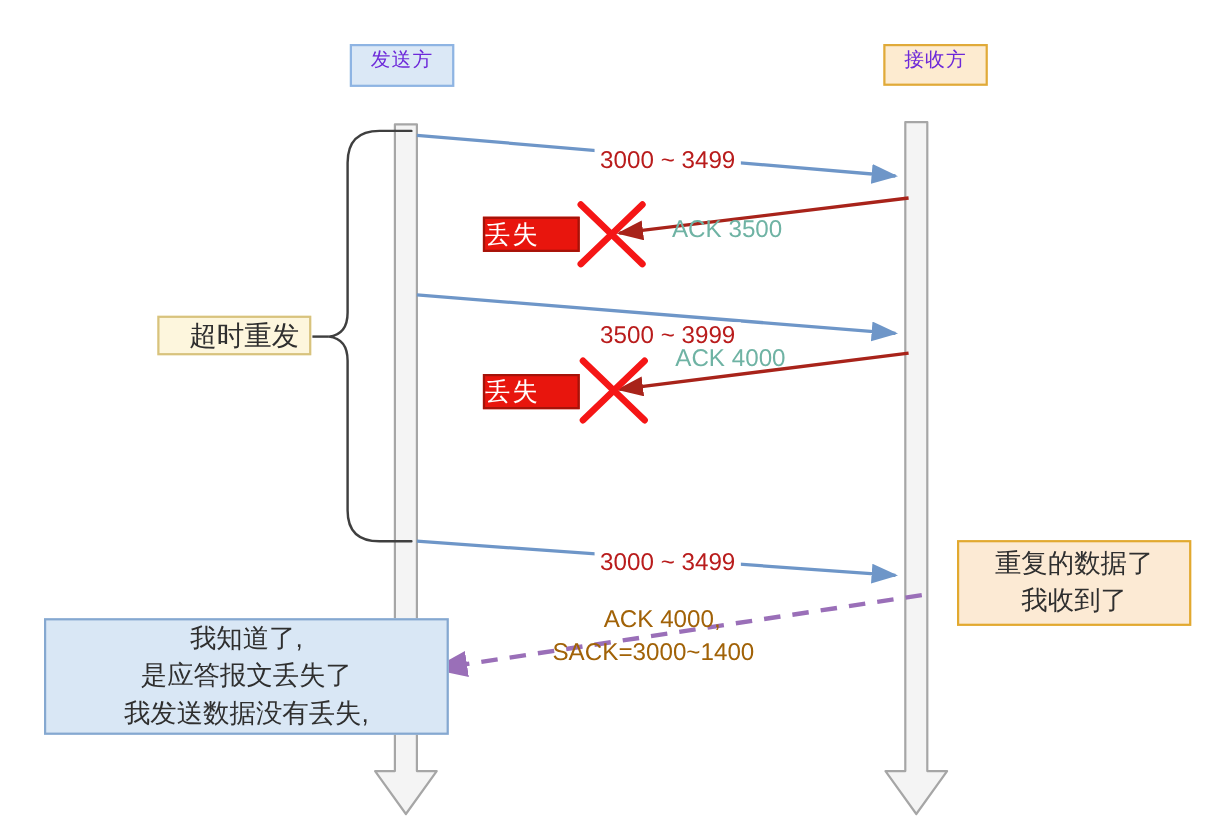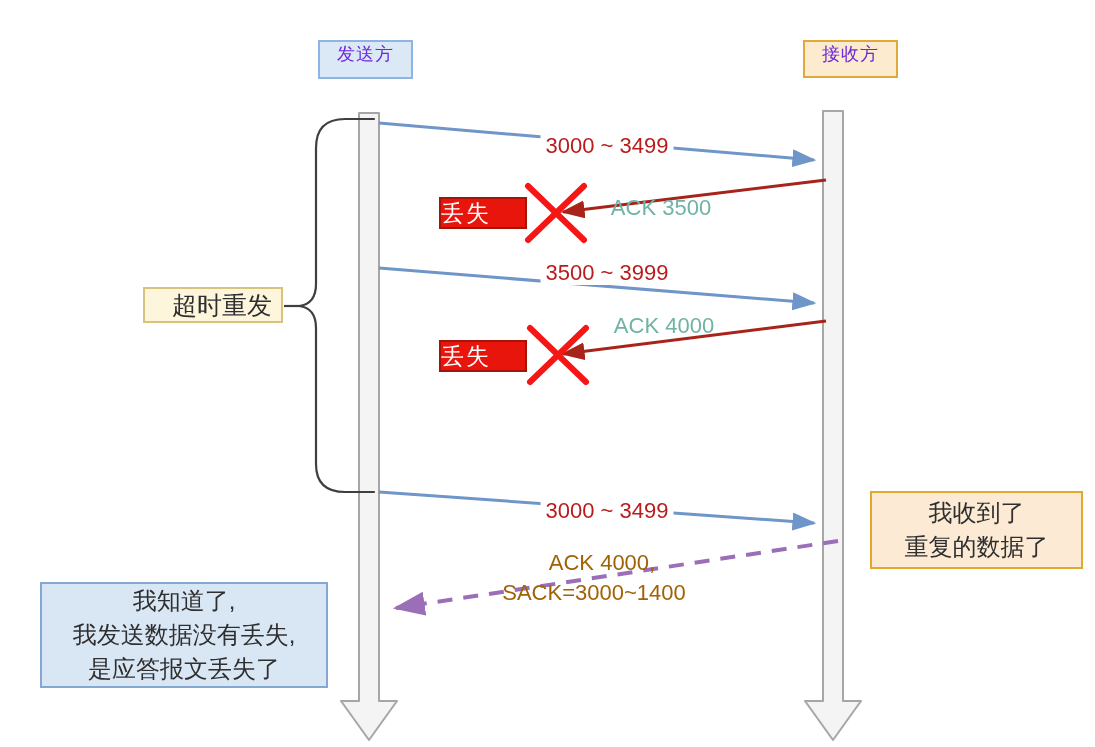--- a/index.html
+++ b/index.html
@@ -76,21 +76,21 @@
     font-size: 22px;
     white-space: nowrap;
     line-height: 1.1;
   }
   .msg-data  { color: #b91c1c; background: #ffffff; padding: 0 5px; }
   .msg-ack   { color: #6fb3a4; }
   .msg-sack  { color: #a16207; }
 
   .m-seg1 { left: 607px; top: 134px; }
   .m-ack1 { left: 661px; top: 171px; margin-top: 25px; }
-  .m-seg2 { left: 607px; top: 261px; }
+  .m-seg2 { left: 607px; top: 293px; }
   .m-ack2 { left: 664px; top: 314px; }
   .m-seg3 { left: 607px; top: 499px; }
   .m-sack1 { left: 602px; top: 551px; }
   .m-sack2 { left: 594px; top: 581px; }
 
   
   .note {
     display: flex;
     flex-direction: column;
     align-items: center;
@@ -99,24 +99,23 @@
     color: #2f2f2f;
     font-size: 24px;
     line-height: 1.42;
   }
   .note-receiver {
     left: 870px; top: 491px; width: 213px; height: 78px;
     background: #fcead4;
     border: 2px solid #e2a92f;
   }
   .note-sender {
-    left: 40px; top: 562px; width: 288px; height: 106px;
+    left: 40px; top: 562px; width: 368px; height: 106px;
     background: #d9e7f5;
     border: 2px solid #85a8d0;
-    margin-top: 20px;
   }
 </style>
 </head>
 <body>
 
 <div class="canvas">
 
   <svg width="1095" height="747" viewBox="0 0 1095 747">
     <defs>
       <marker id="head-blue" markerWidth="9" markerHeight="7" refX="7.2" refY="3" orient="auto">
@@ -176,23 +175,23 @@
 
   <span class="abs msg msg-data m-seg1">3000 ~ 3499</span>
   <span class="abs msg msg-ack m-ack1">ACK 3500</span>
   <span class="abs msg msg-data m-seg2">3500 ~ 3999</span>
   <span class="abs msg msg-ack m-ack2">ACK 4000</span>
   <span class="abs msg msg-data m-seg3">3000 ~ 3499</span>
   <span class="abs msg msg-sack m-sack1">ACK 4000,</span>
   <span class="abs msg msg-sack m-sack2">SACK=3000~1400</span>
 
   <div class="abs note note-receiver">
+    <span>重复的数据了</span>
     <span>我收到了</span>
-    <span>重复的数据了</span>
   </div>
 
   <div class="abs note note-sender">
     <span>我知道了,</span>
+    <span>是应答报文丢失了</span>
     <span>我发送数据没有丢失,</span>
-    <span>是应答报文丢失了</span>
   </div>
 
 </div>
 
 </body></html>

